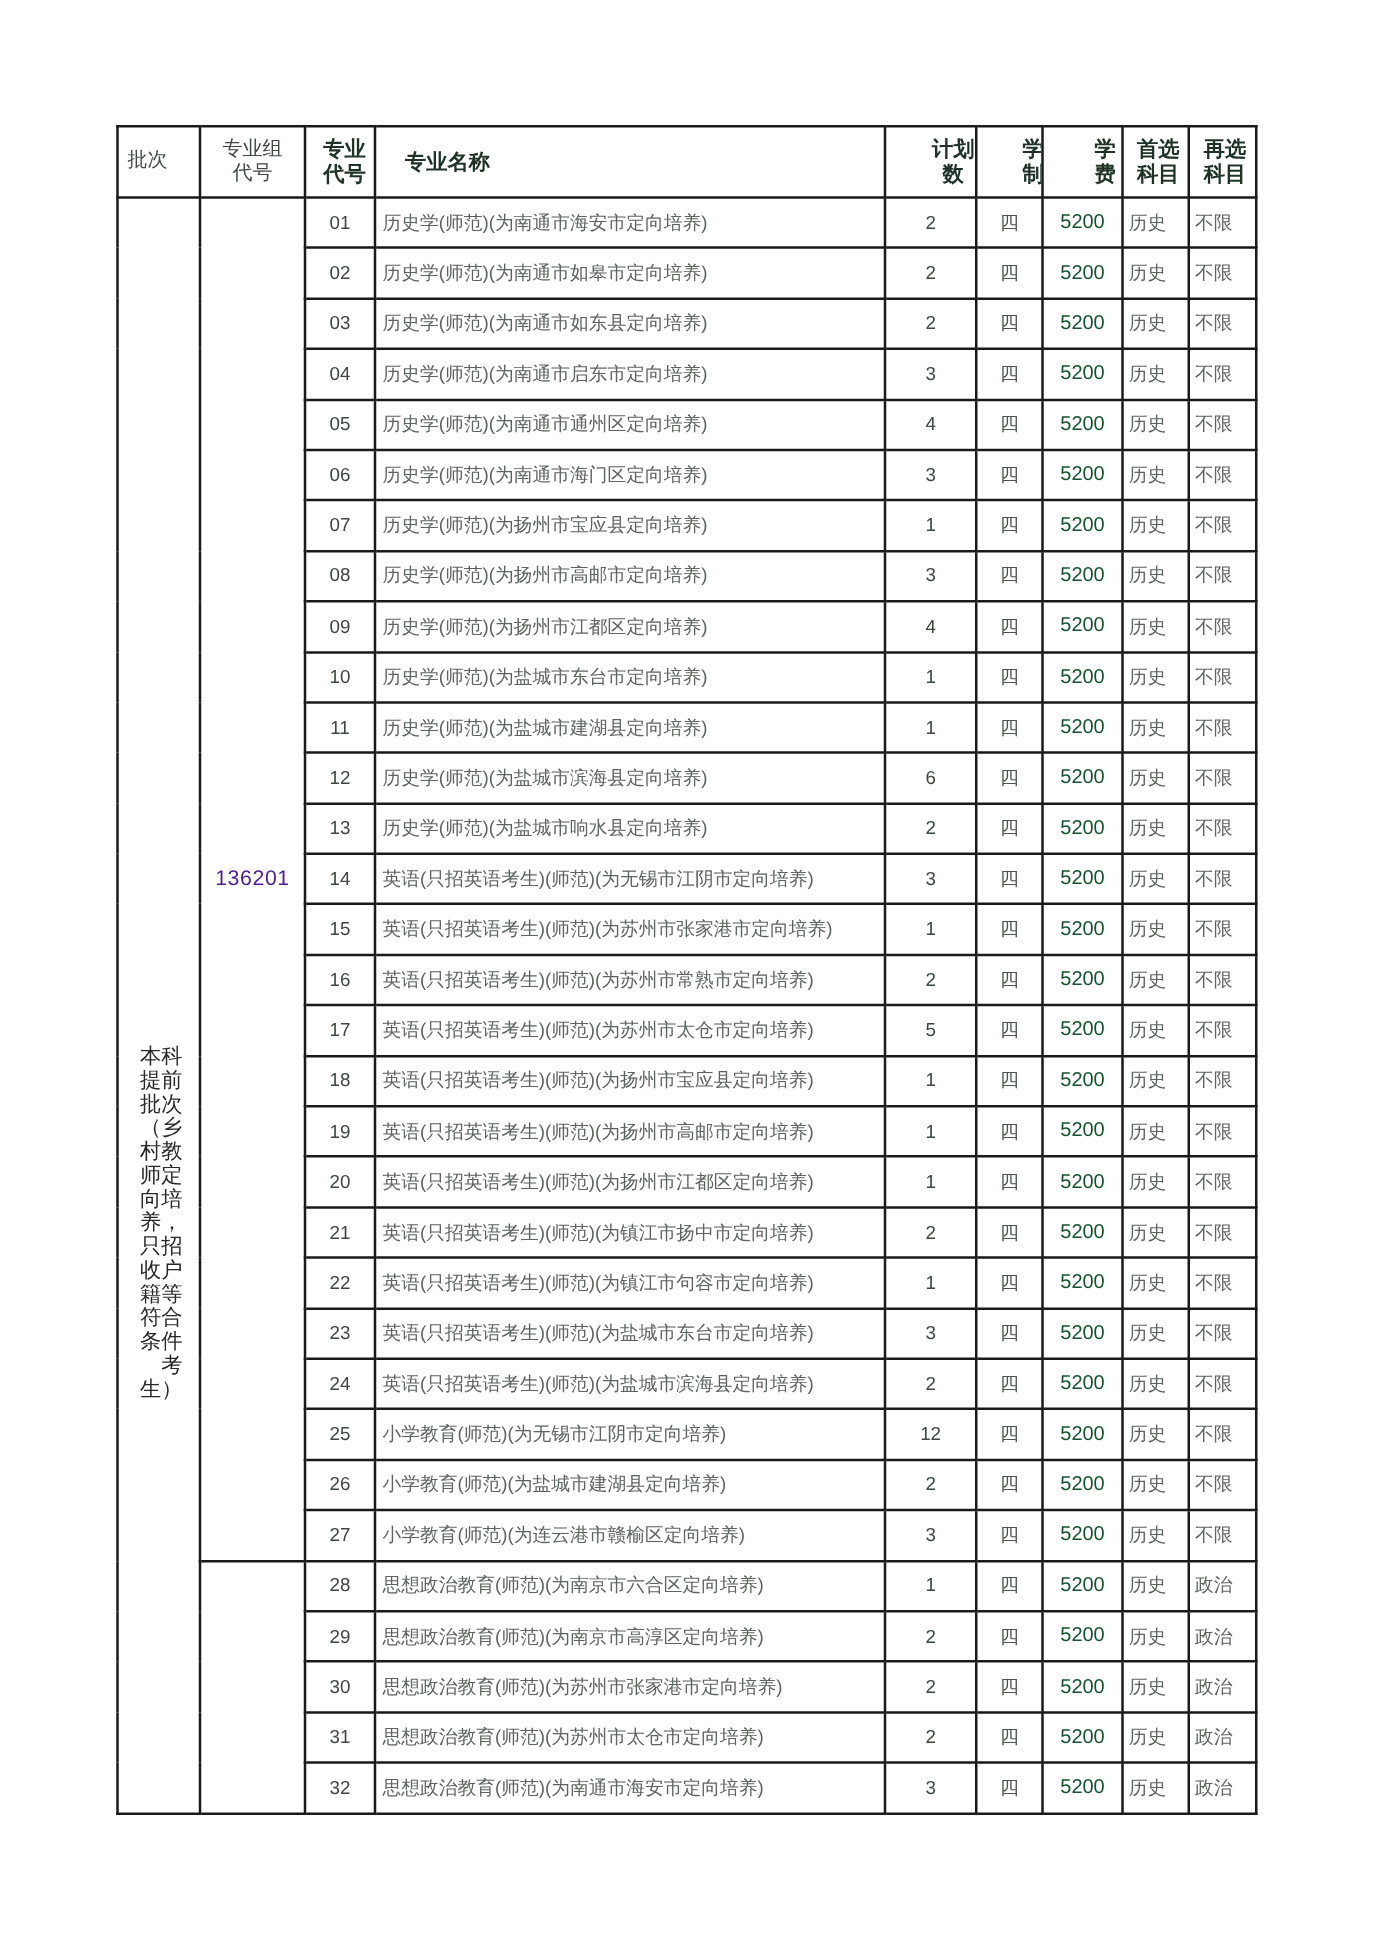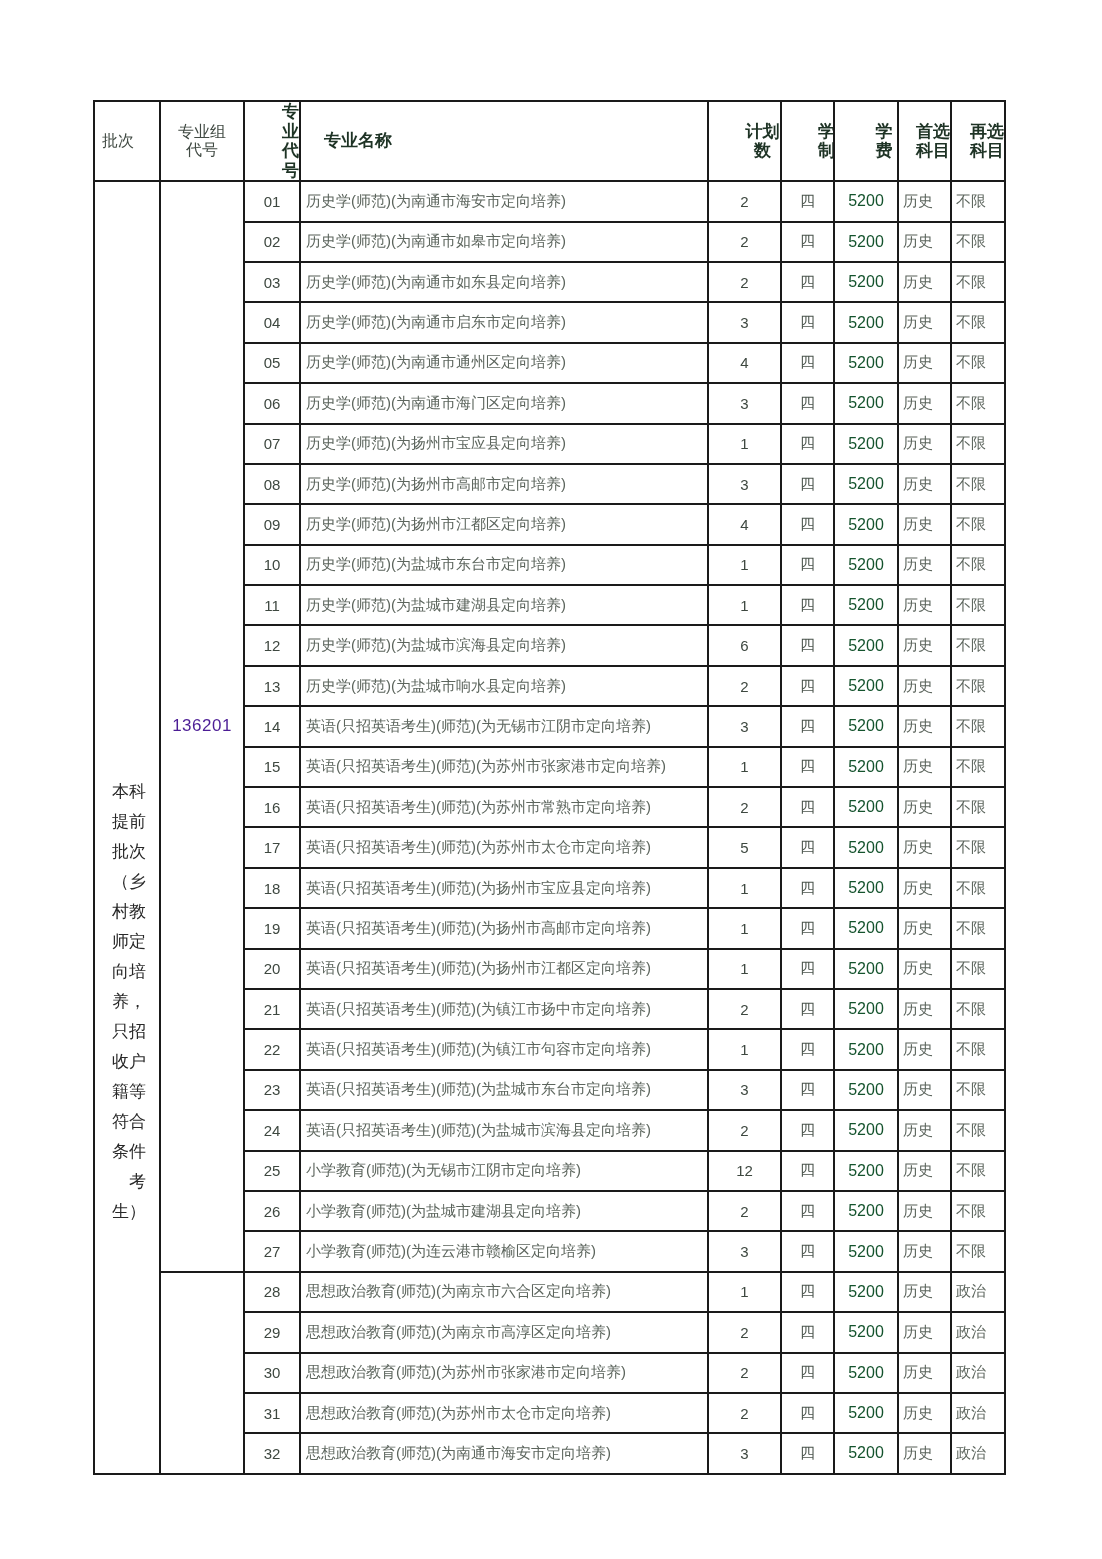--- a/index.html
+++ b/index.html
@@ -31,41 +31,41 @@
     white-space: pre-line;
     line-height: 1.15;
   }
   th.h-batch, th.h-group {
     font-weight: normal;
     color: #414a43;
     font-size: 16px;
   }
   th.h-batch  { text-align: left; padding-left: 7px; }
   th.h-group  { text-align: center; }
-  th.h-majorcode { text-align: right; padding-left: 24px; }
+  th.h-majorcode { text-align: center; padding-left: 7px; }
   th.h-majorname { text-align: left; padding-left: 23px; }
   th.h-plan, th.h-years, th.h-tuition { text-align: center; padding-left: 36px; }
-  th.h-first, th.h-second { text-align: right; padding-left: 4px; }
+  th.h-first, th.h-second { text-align: center; padding-left: 4px; }
 
   td { font-size: 15px; color: #5c655d; }
   td.c-code    { text-align: center; color: #3e4840; }
   td.c-major   { text-align: left; padding-left: 5px; padding-right: 2px; white-space: nowrap; margin-top: 12px; }
   td.c-plan    { text-align: center; color: #3e4840; }
   td.c-years   { text-align: center; color: #4a544c; }
   td.c-tuition { text-align: center; color: #14532d; font-size: 16px; }
   td.c-first, td.c-second { text-align: left; padding-left: 4px; }
 
   td.batch-cell { position: relative; }
   .batch-text {
     position: absolute;
     left: 50%; top: 63.5%;
     transform: translate(-50%, -50%);
     width: 38px;
     font-size: 17px;
-    line-height: 30px;
+    line-height: 19px;
     color: #282828;
     text-align: right;
     overflow-wrap: break-word;
     line-break: strict;
   }
   td.group-cell {
     text-align: center;
     font-size: 17px;
     color: #4c1d95;
     letter-spacing: 0.5px;

